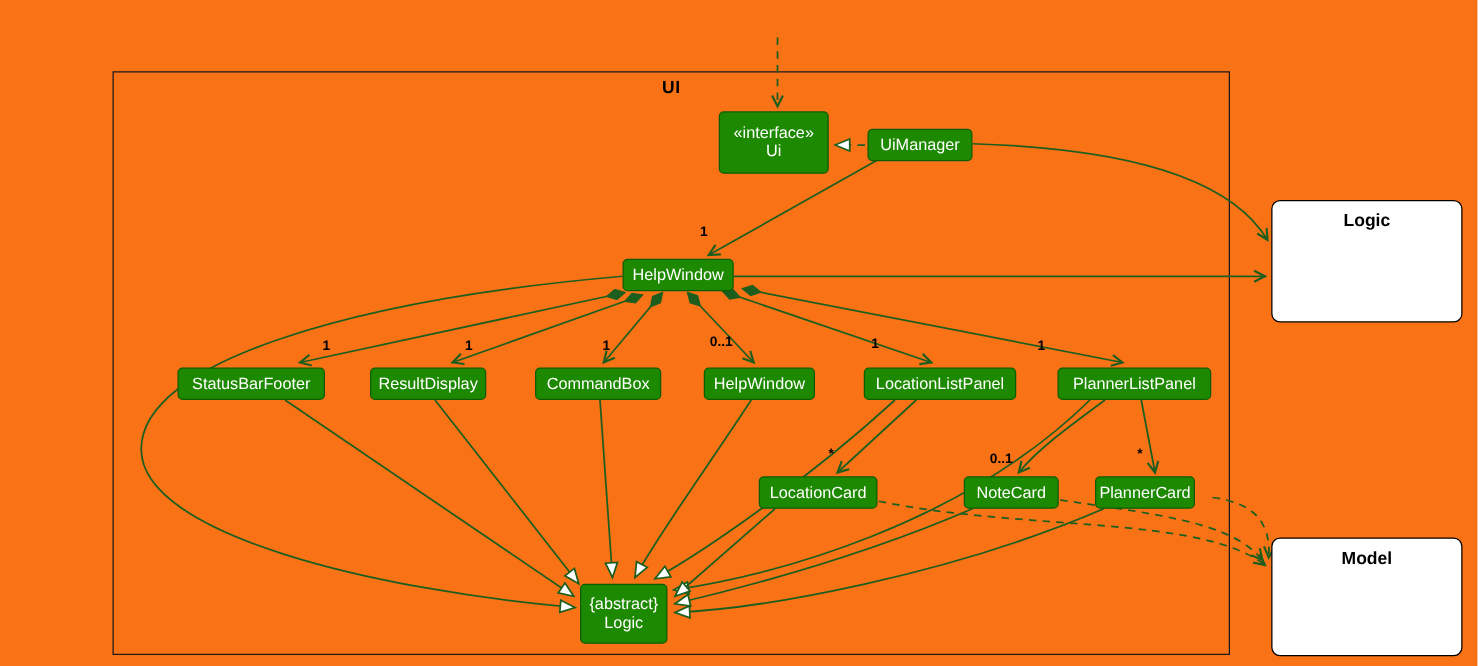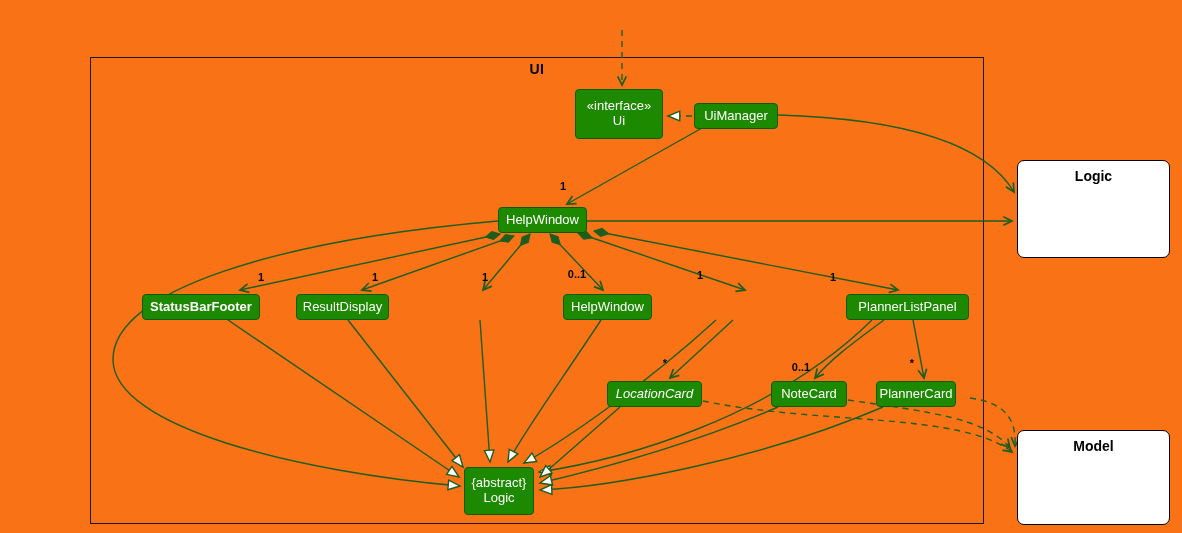--- a/index.html
+++ b/index.html
@@ -112,33 +112,39 @@
   <div class="cls" style="left:575px;top:89px;width:88px;height:50px;">
     <span>«interface»</span>
     <span>Ui</span>
   </div>
   <div class="cls" style="left:694px;top:103px;width:84px;height:26px;">
     <span>UiManager</span>
   </div>
   <div class="cls" style="left:498px;top:207px;width:89px;height:26px;">
     <span>HelpWindow</span>
   </div>
-  <div class="cls" style="left:142px;top:294px;width:118px;height:26px;font-weight:bold;">
+  <div class="cls" style="left:142px;top:294px;width:118px;height:26px;">
     <span>StatusBarFooter</span>
   </div>
   <div class="cls" style="left:296px;top:294px;width:93px;height:26px;">
     <span>ResultDisplay</span>
   </div>
+  <div class="cls" style="left:428px;top:294px;width:101px;height:26px;">
+    <span>CommandBox</span>
+  </div>
   <div class="cls" style="left:563px;top:294px;width:89px;height:26px;">
     <span>HelpWindow</span>
+  </div>
+  <div class="cls" style="left:691px;top:294px;width:122px;height:26px;">
+    <span>LocationListPanel</span>
   </div>
   <div class="cls" style="left:846px;top:294px;width:123px;height:26px;">
     <span>PlannerListPanel</span>
   </div>
-  <div class="cls" style="left:607px;top:381px;width:95px;height:26px;font-style:italic;">
+  <div class="cls" style="left:607px;top:381px;width:95px;height:26px;">
     <span>LocationCard</span>
   </div>
   <div class="cls" style="left:771px;top:381px;width:76px;height:26px;">
     <span>NoteCard</span>
   </div>
   <div class="cls" style="left:876px;top:381px;width:80px;height:26px;">
     <span>PlannerCard</span>
   </div>
   <div class="cls" style="left:464px;top:467px;width:70px;height:48px;">
     <span>{abstract}</span>

